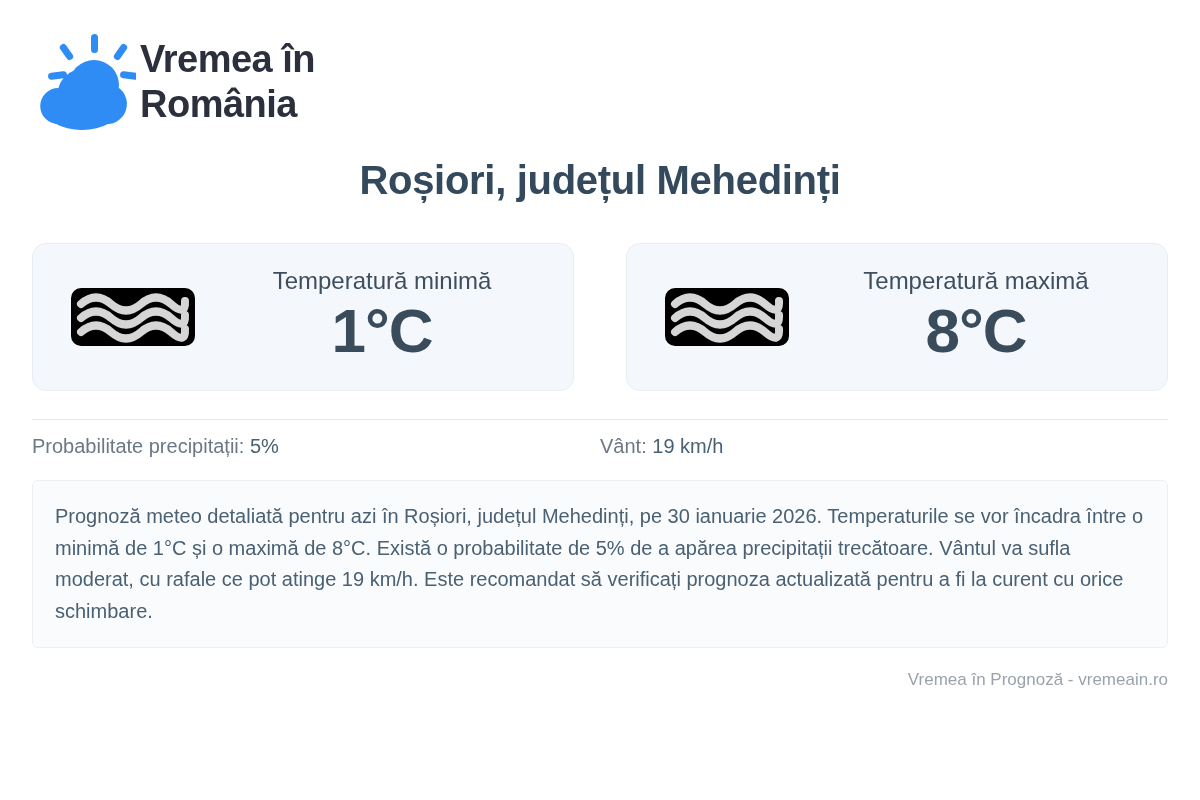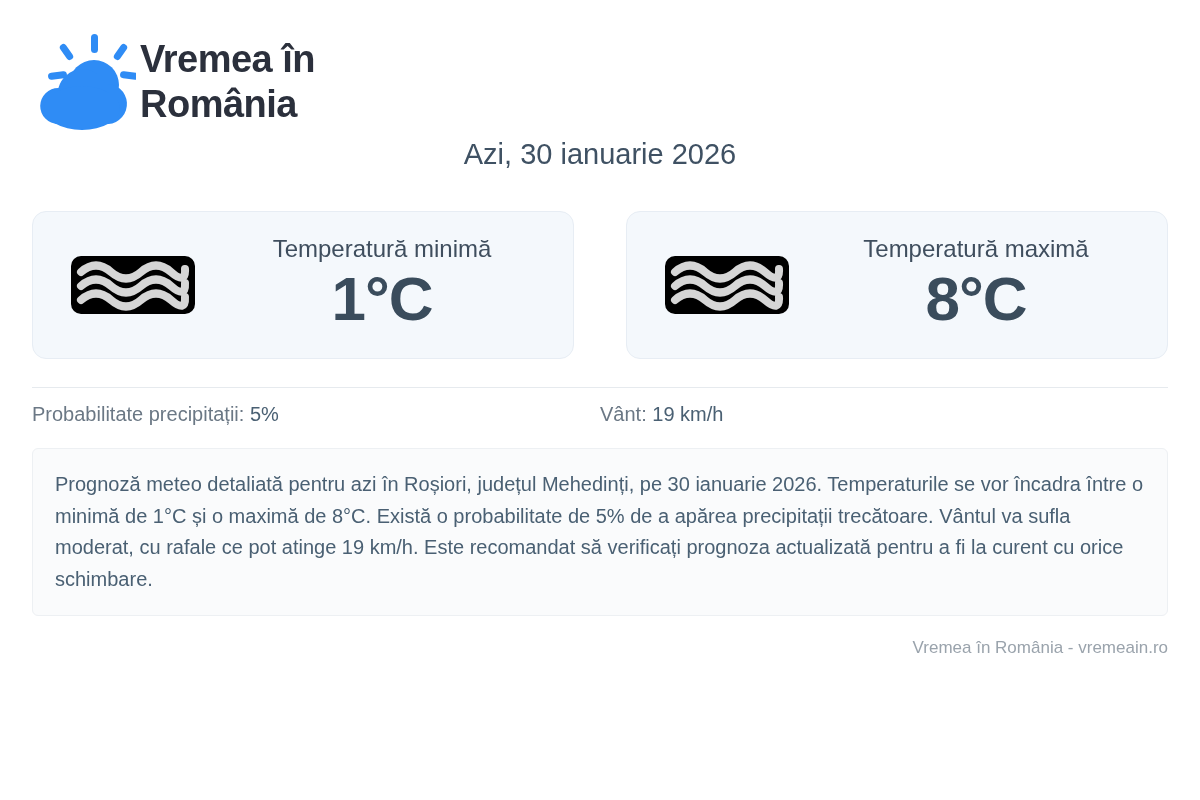--- a/index.html
+++ b/index.html
@@ -163,21 +163,21 @@
           <ellipse cx="50" cy="76" rx="38" ry="22"></ellipse>
         </g>
       </svg>
     </span>
     <div class="logo-text">
       <div>Vremea în</div>
       <div>România</div>
     </div>
   </div>
 
-  <div class="page-subtitle">Azi, 30 ianuarie 2026</div>
+  <h1 class="page-title">Roșiori, județul Mehedinți</h1>
 
   <div class="cards">
 
     <div class="card">
       <span class="card-icon">
         <svg viewBox="0 0 132 78" width="132" height="78">
           <path d="M6 14 h120 v50 h-120 z" fill="#000000" rx="6"></path>
           <rect x="4" y="10" width="124" height="58" rx="10" fill="#000000"></rect>
           <g stroke="#d6d6d6" stroke-width="8" fill="none" stroke-linecap="round">
             <path d="M14 26 q15 -13 30 0 t30 0 t30 0 t14 -3"></path>
@@ -212,15 +212,15 @@
   </div>
 
   <div class="divider"></div>
   <div class="stats">
     <div class="stat left"><span>Probabilitate precipitații: </span><span class="val">5%</span></div>
     <div class="stat center"><span>Vânt: </span><span class="val">19 km/h</span></div>
   </div>
 
   <div class="description">Prognoză meteo detaliată pentru azi în Roșiori, județul Mehedinți, pe 30 ianuarie 2026. Temperaturile se vor încadra între o minimă de 1°C și o maximă de 8°C. Există o probabilitate de 5% de a apărea precipitații trecătoare. Vântul va sufla moderat, cu rafale ce pot atinge 19 km/h. Este recomandat să verificați prognoza actualizată pentru a fi la curent cu orice schimbare.</div>
 
-  <div class="footer">Vremea în România - vremeain.ro</div>
+  <div class="footer">Vremea în Prognoză - vremeain.ro</div>
 
 </div>
 
 </body></html>

